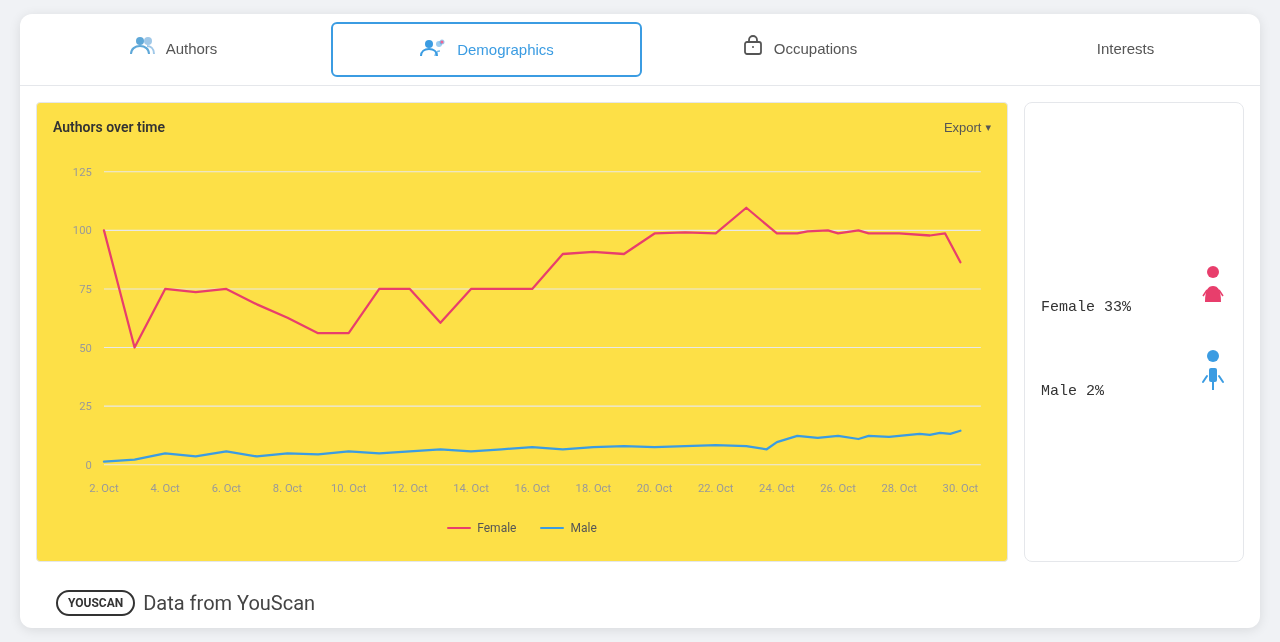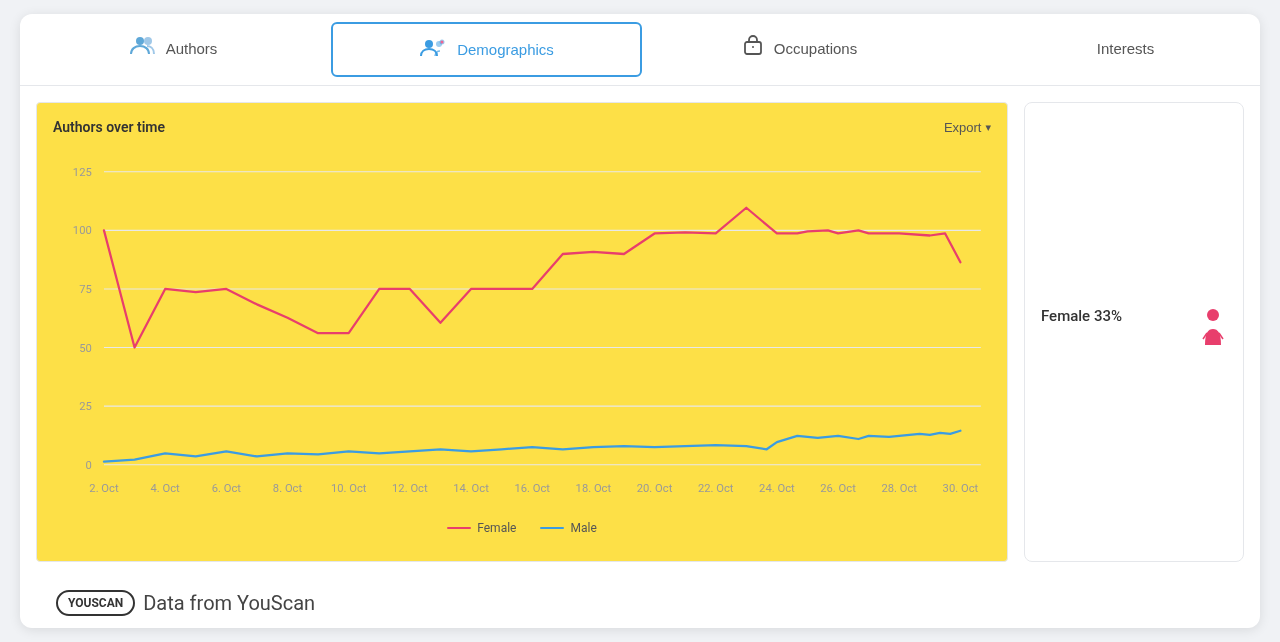--- a/index.html
+++ b/index.html
@@ -126,22 +126,23 @@
       border: 1px solid #e5e7eb;
       border-radius: 8px;
       padding: 20px 16px;
       display: flex;
       flex-direction: column;
       gap: 32px;
       justify-content: center;
     }
     .stat-item {
       display: flex;
-      align-items: flex-start;
+      align-items: flex-end;
       justify-content: space-between;
+      font-family: Liberation Mono, monospace;
     }
     .stat-label {
       font-size: 15px;
       font-weight: 500;
       color: #333;
     }
     .stat-icon-female {
       font-size: 32px;
       color: #e83e6c;
     }
@@ -372,20 +373,32 @@
       <div class="stat-item">
         <span class="stat-label">Female 33%</span>
         <span class="stat-icon-female">
           <svg width="28" height="42" viewBox="0 0 28 42" fill="none">
             <circle cx="14" cy="8" r="6" fill="#e83e6c"></circle>
             <path d="M6 38 C6 26 9 22 14 22 C19 22 22 26 22 38" fill="#e83e6c"></path>
             <path d="M8 26 L4 32 M20 26 L24 32" stroke="#e83e6c" stroke-width="1.5"></path>
           </svg>
         </span>
       </div>
+      <div class="stat-item">
+        <span class="stat-label">Male 2%</span>
+        <span class="stat-icon-male">
+          <svg width="28" height="42" viewBox="0 0 28 42" fill="none">
+            <circle cx="14" cy="8" r="6" fill="#3b9ce2"></circle>
+            <rect x="10" y="20" width="8" height="14" rx="2" fill="#3b9ce2"></rect>
+            <line x1="8" y1="28" x2="4" y2="34" stroke="#3b9ce2" stroke-width="2" stroke-linecap="round"></line>
+            <line x1="20" y1="28" x2="24" y2="34" stroke="#3b9ce2" stroke-width="2" stroke-linecap="round"></line>
+            <line x1="14" y1="34" x2="14" y2="42" stroke="#3b9ce2" stroke-width="2" stroke-linecap="round"></line>
+          </svg>
+        </span>
+      </div>
     </div>
   </div>
 
   <div class="footer">
     <div class="youscan-badge">YOUSCAN</div>
     <span class="footer-text">Data from YouScan</span>
   </div>
 </div>
 
 </body></html>

